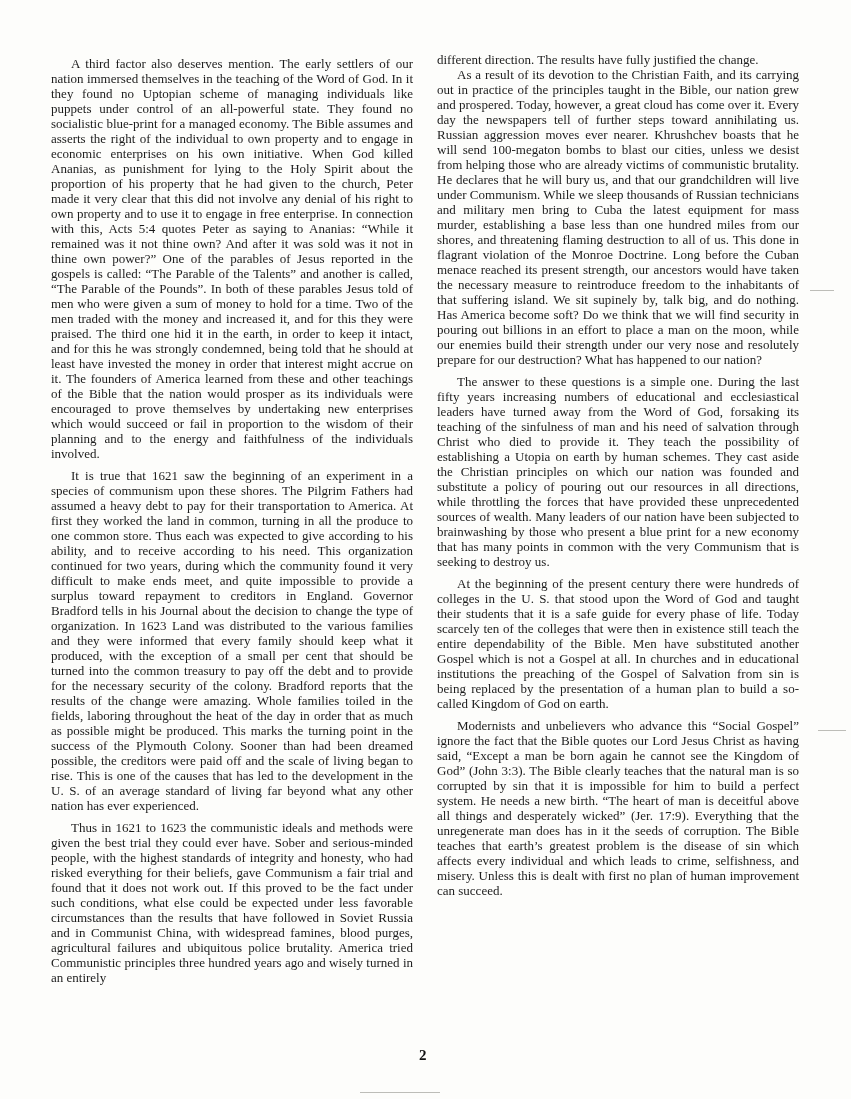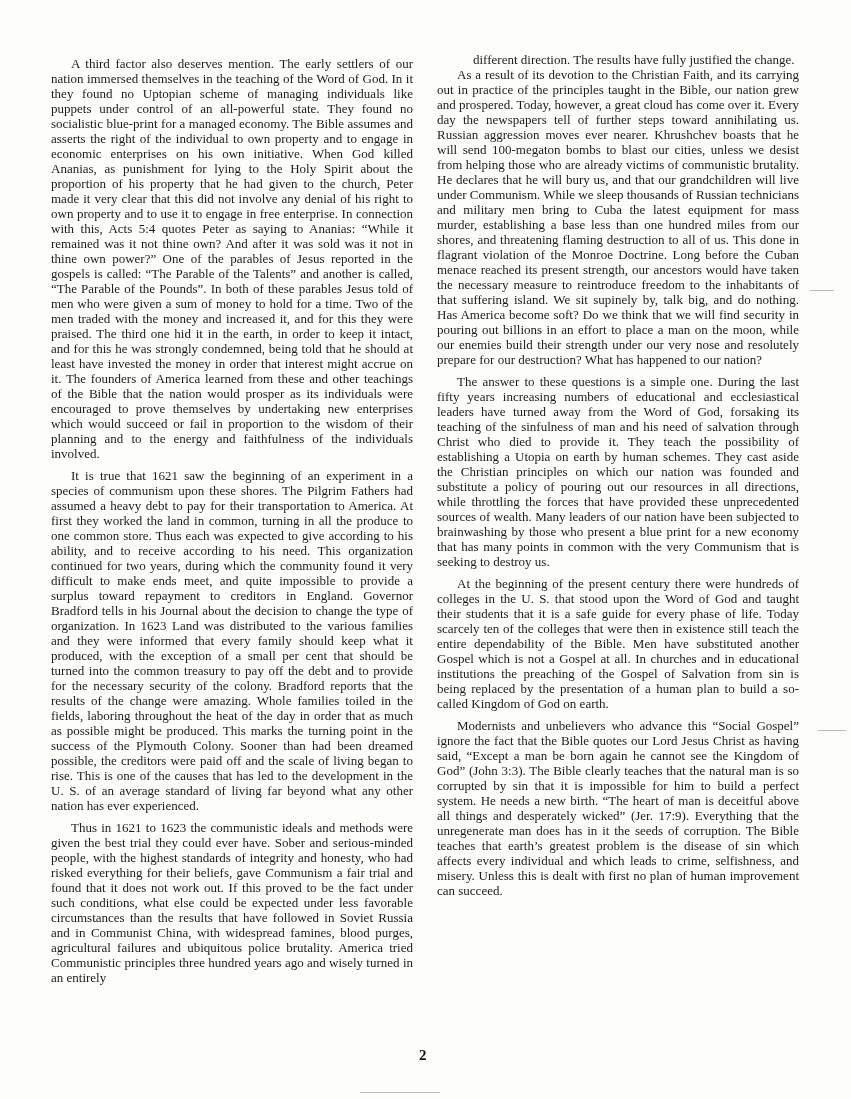--- a/index.html
+++ b/index.html
@@ -28,21 +28,21 @@
     line-height: 15px;
     text-align: justify;
     hyphens: manual;
   }
   .col-left { left: 51px; }
   .col-right { left: 437px; top: 52px; }
   .col p {
     margin: 0 0 7px 0;
     text-indent: 20px;
   }
-  .col p.no-indent { text-indent: 0; margin-bottom: 0; margin-left: 36px; }
+  .col p.no-indent { text-indent: 0; margin-bottom: 0; }
   .col p.tight { margin-bottom: 0; }
   .page-number {
     position: absolute;
     left: 419px;
     top: 1047px;
     font-size: 15px;
     font-weight: bold;
     color: #111;
   }
   .speck {

